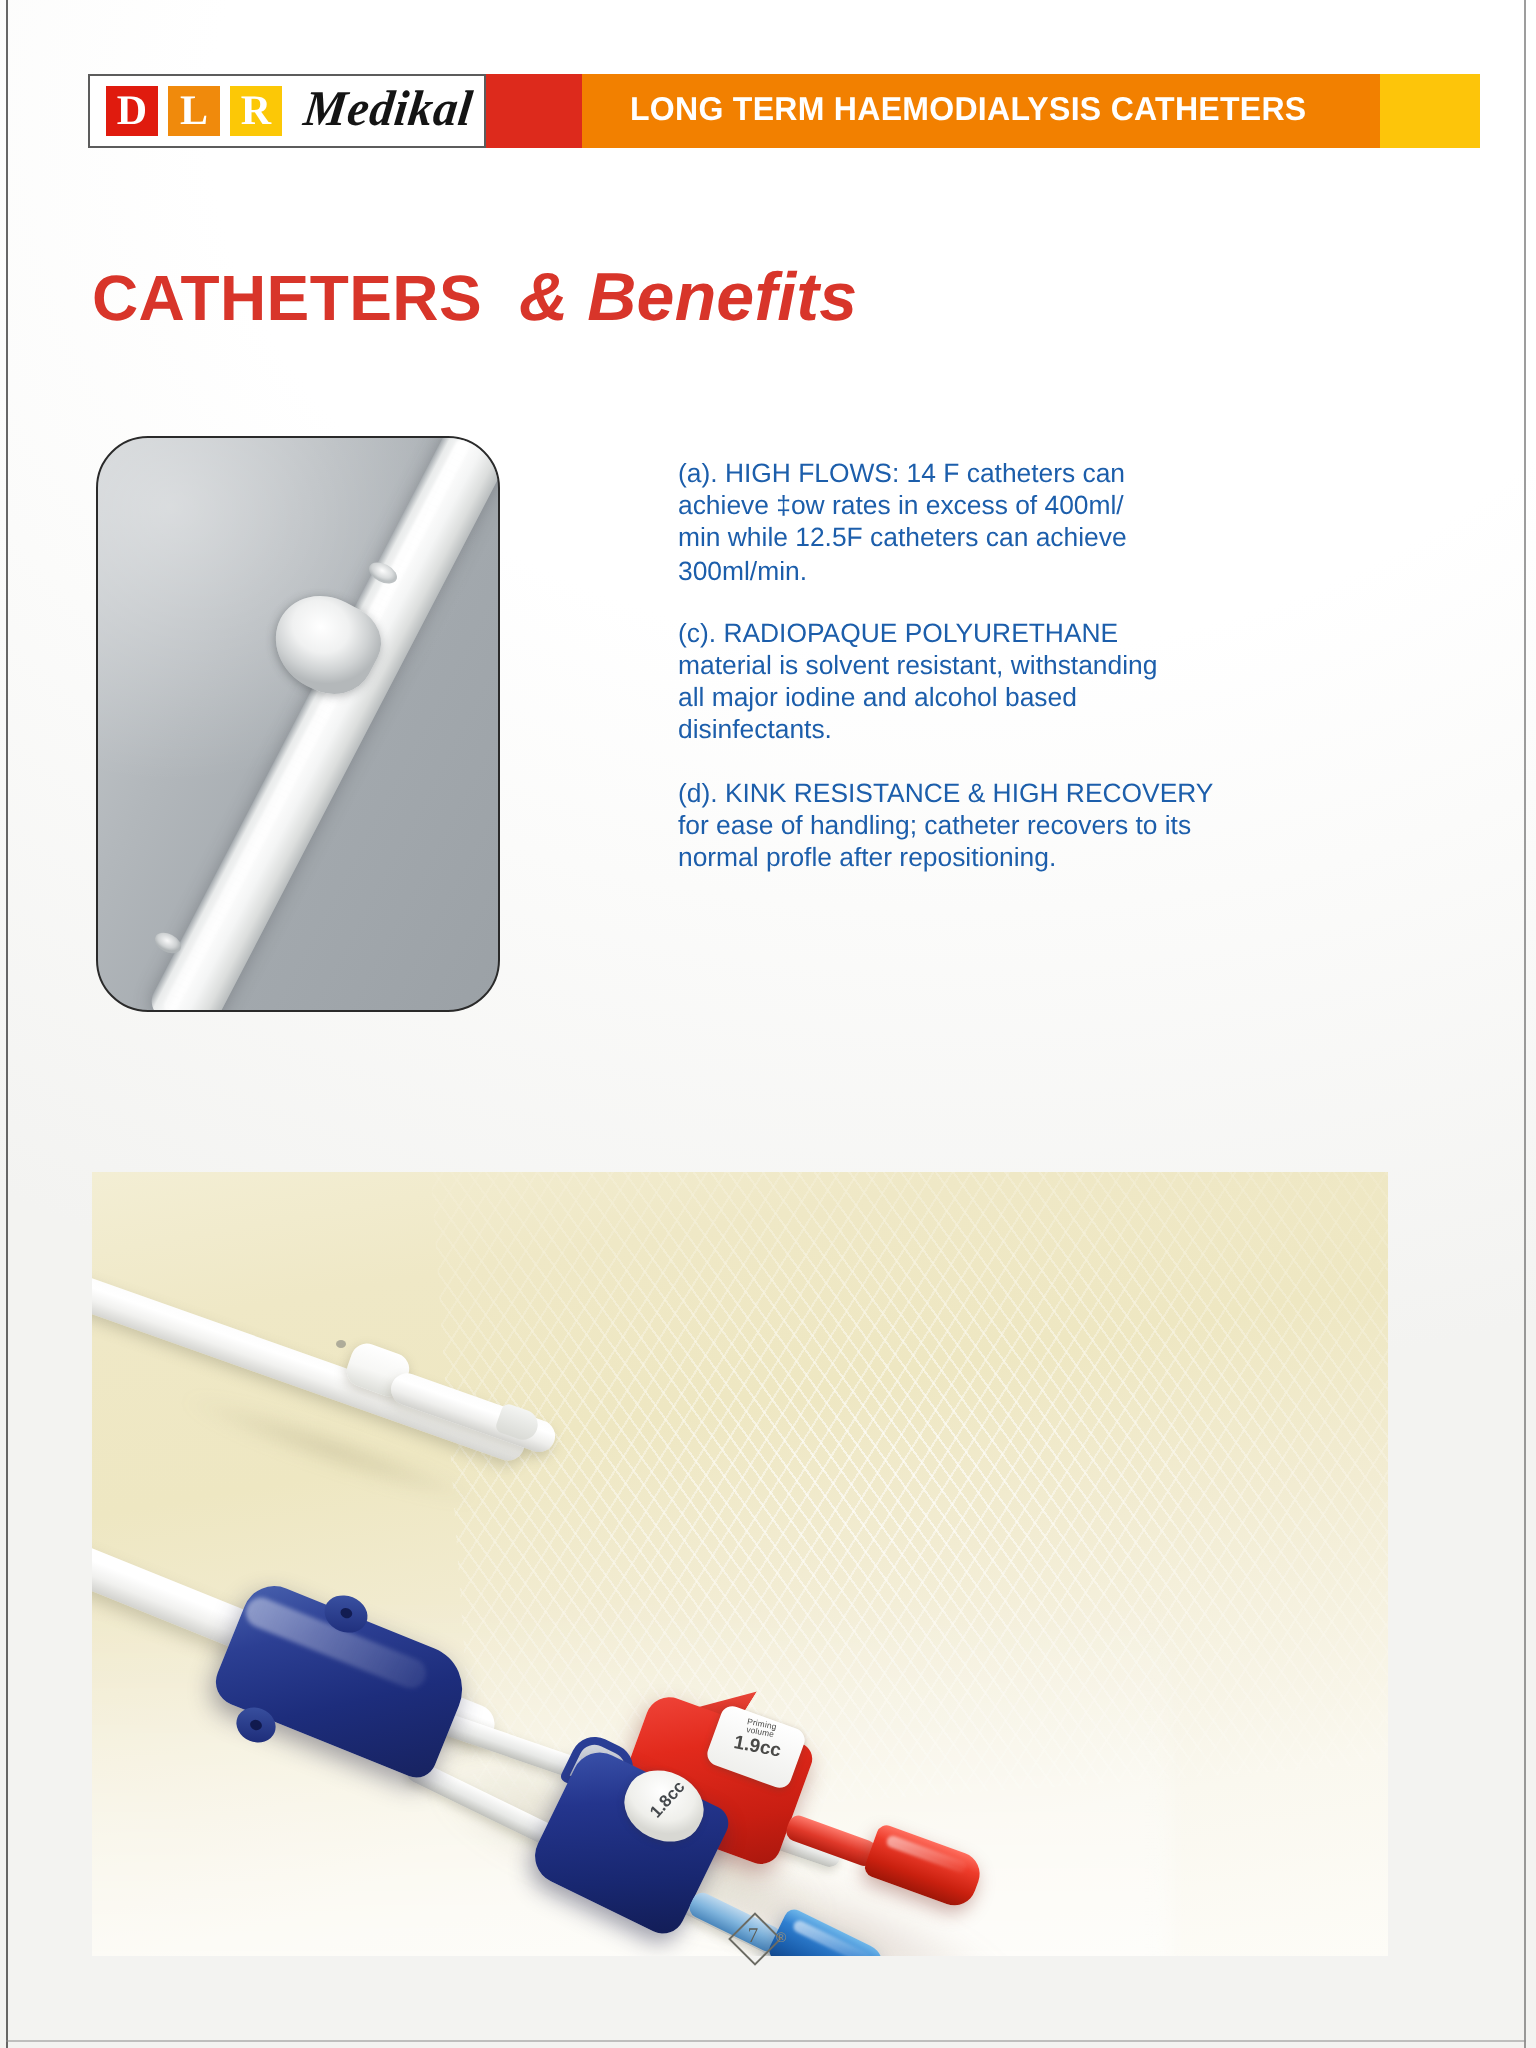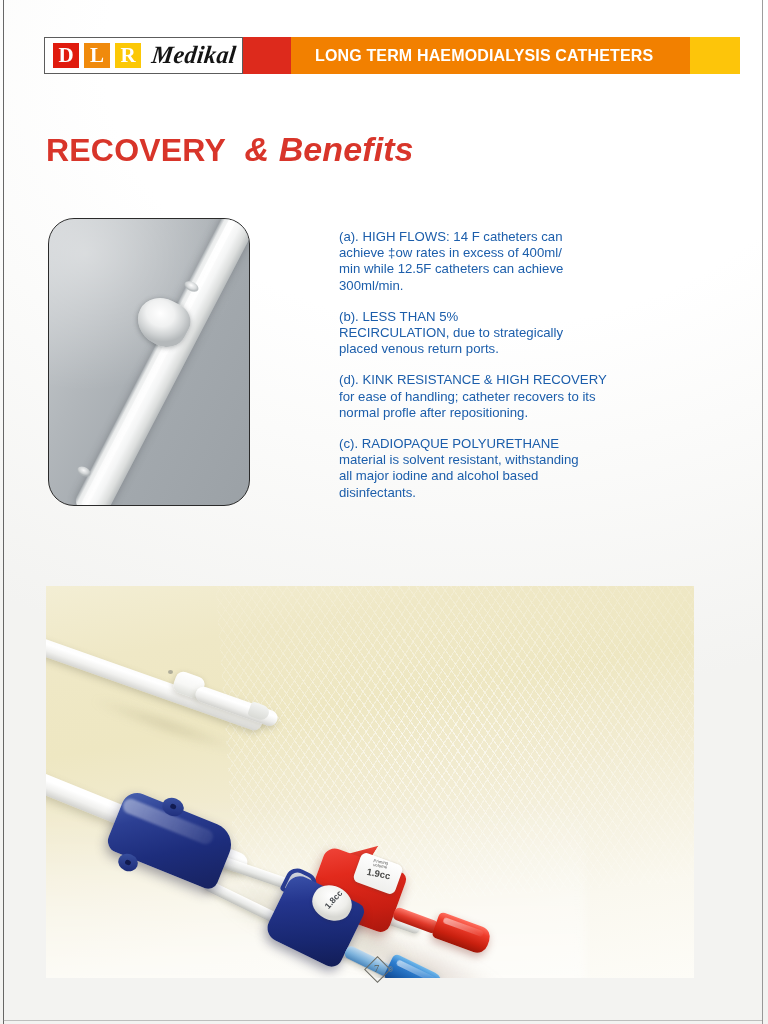--- a/index.html
+++ b/index.html
@@ -536,50 +536,47 @@
 
     <div id="logo-plate">
       <div class="logo-letter" id="logo-d">D</div>
       <div class="logo-letter" id="logo-l">L</div>
       <div class="logo-letter" id="logo-r">R</div>
       <div id="logo-word">Medikal</div>
     </div>
   </div>
 
   <div id="section-title">
-    <span id="title-features">RECOVERY</span>
+    <span id="title-features">CATHETERS</span>
     <span id="title-benefits">&amp; Benefits</span>
   </div>
 
   <div id="detail-photo">
     <div class="sheen"></div>
     <div id="detail-tube">
       <div class="tube-hilite"></div>
     </div>
     <div id="detail-cuff"></div>
     <div id="detail-hole-top"></div>
     <div id="detail-hole-bot"></div>
 
   </div>
 
   <div id="features-col">
     <p class="feature-para">(a). HIGH FLOWS: 14   F catheters can
 achieve ‡ow rates in excess of 400ml/
 min while 12.5F catheters can achieve
 300ml/min.</p>
-    <p class="feature-para">(b). LESS THAN 5%
-RECIRCULATION, due to strategically
-placed venous return ports.</p>
-    <p class="feature-para">(d). KINK RESISTANCE &amp; HIGH RECOVERY
-for ease of handling; catheter recovers to its
-normal profle after repositioning.</p>
     <p class="feature-para">(c). RADIOPAQUE POLYURETHANE
 material is solvent resistant, withstanding
 all major iodine and alcohol based
 disinfectants.</p>
+    <p class="feature-para">(d). KINK RESISTANCE &amp; HIGH RECOVERY
+for ease of handling; catheter recovers to its
+normal profle after repositioning.</p>
   </div>
 
   <div id="hero-photo">
     <div id="hero-bg"></div>
     <div id="hero-mesh"></div>
     <div id="hero-tablesheen"></div>
 
     <div id="hero-shadow-1"></div>
     <div id="hero-shadow-2"></div>
 

